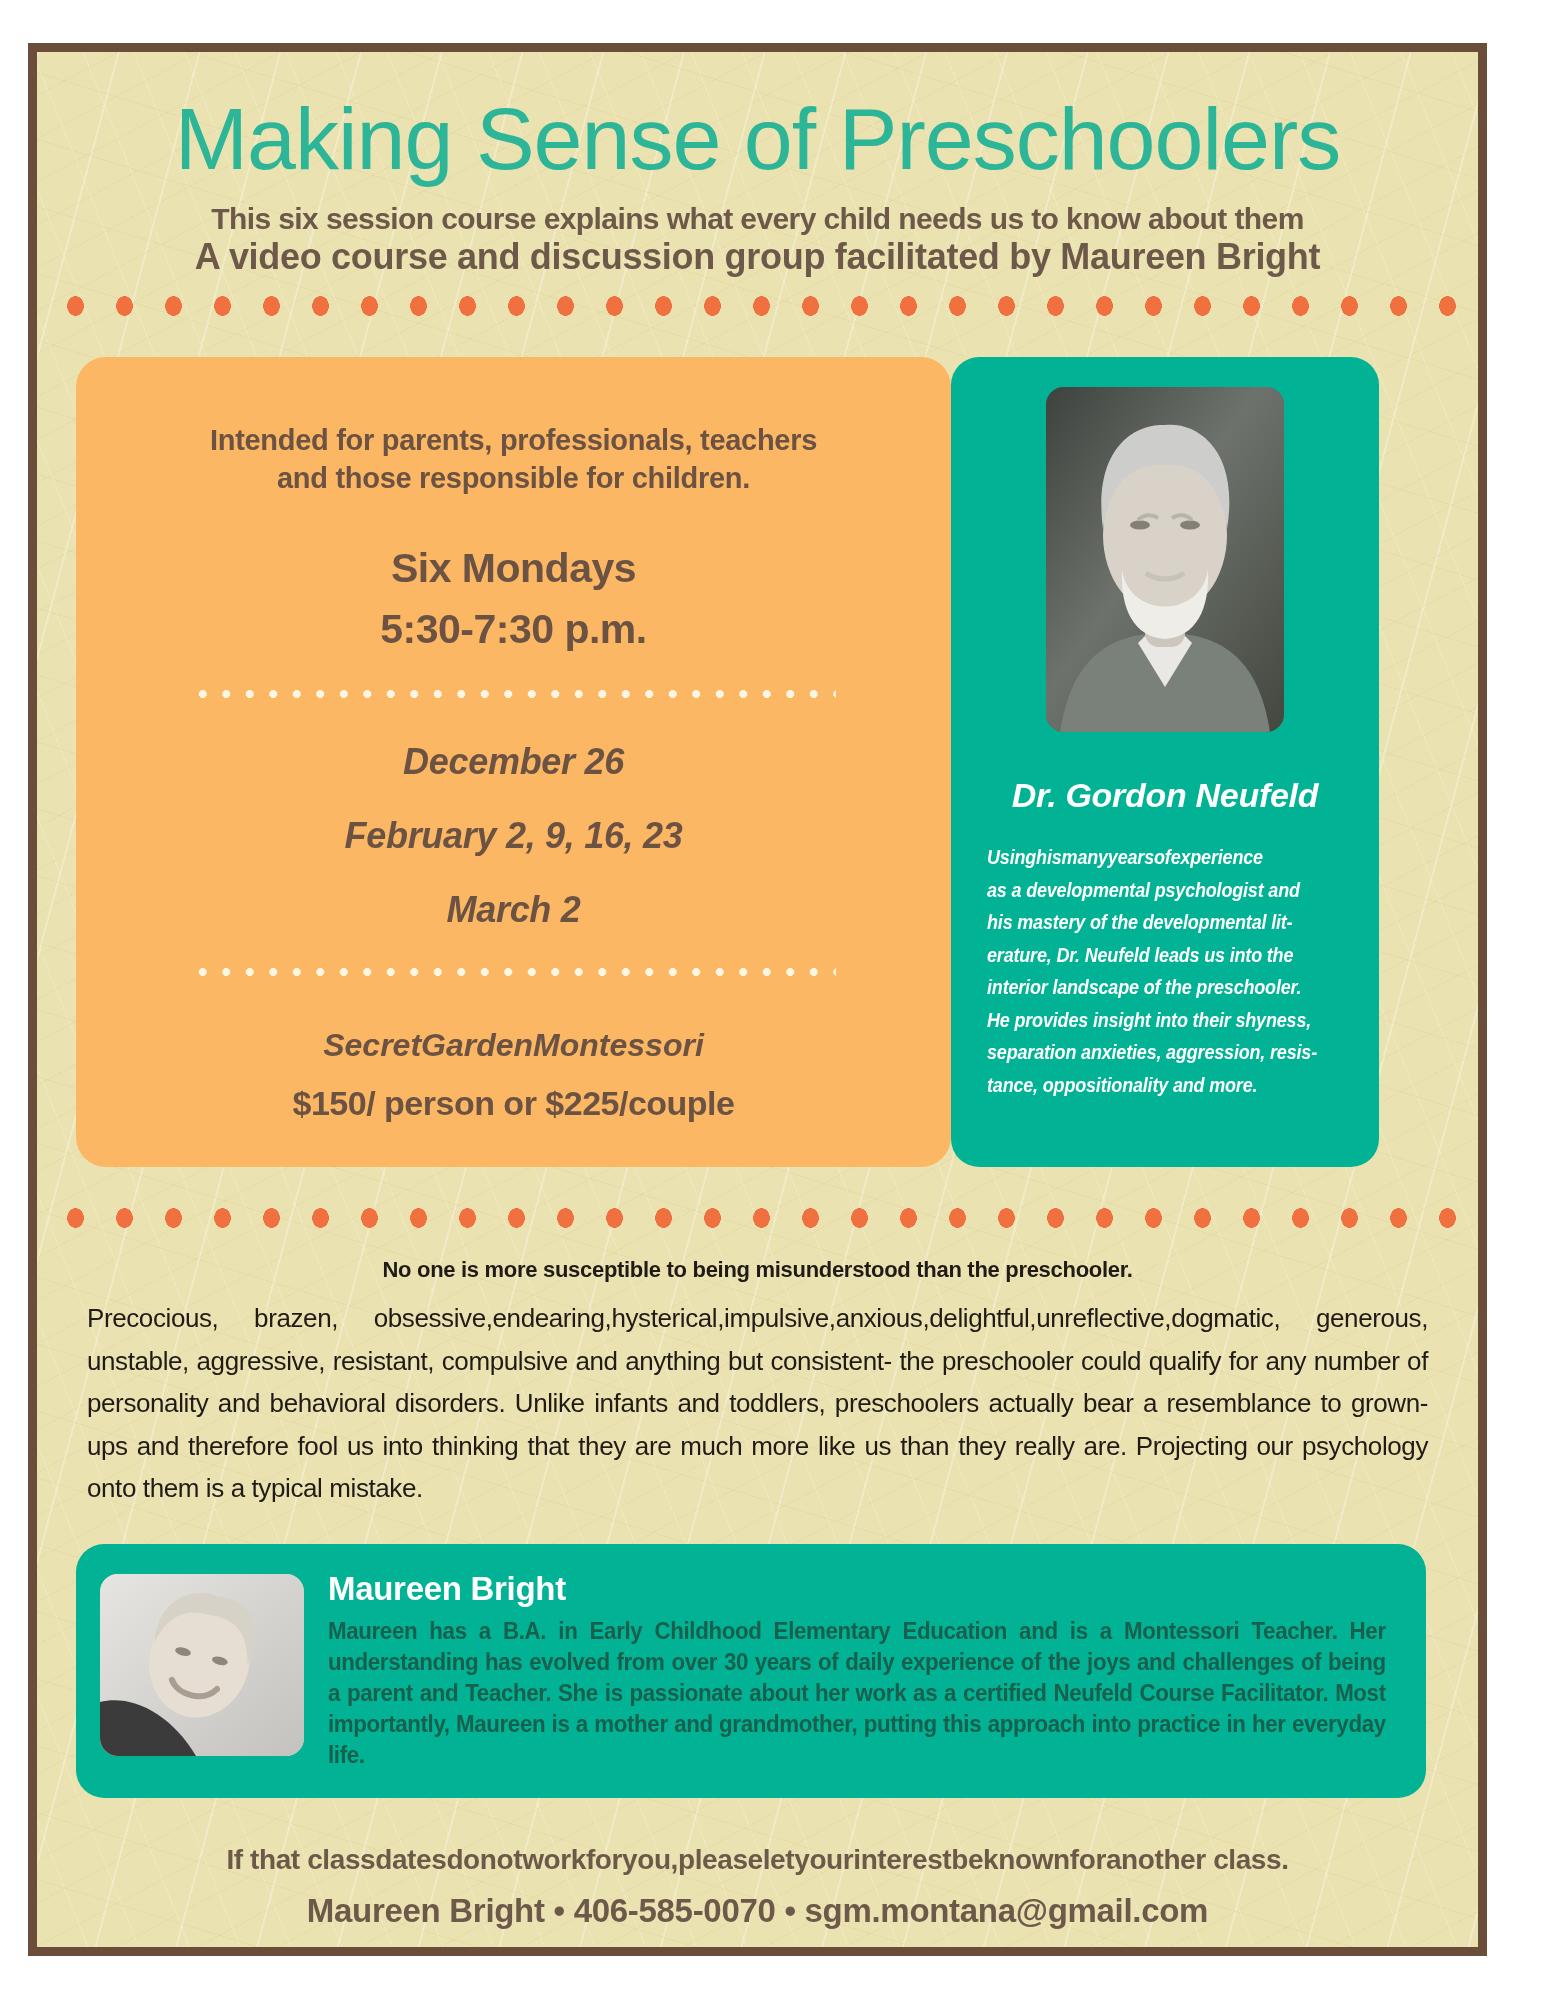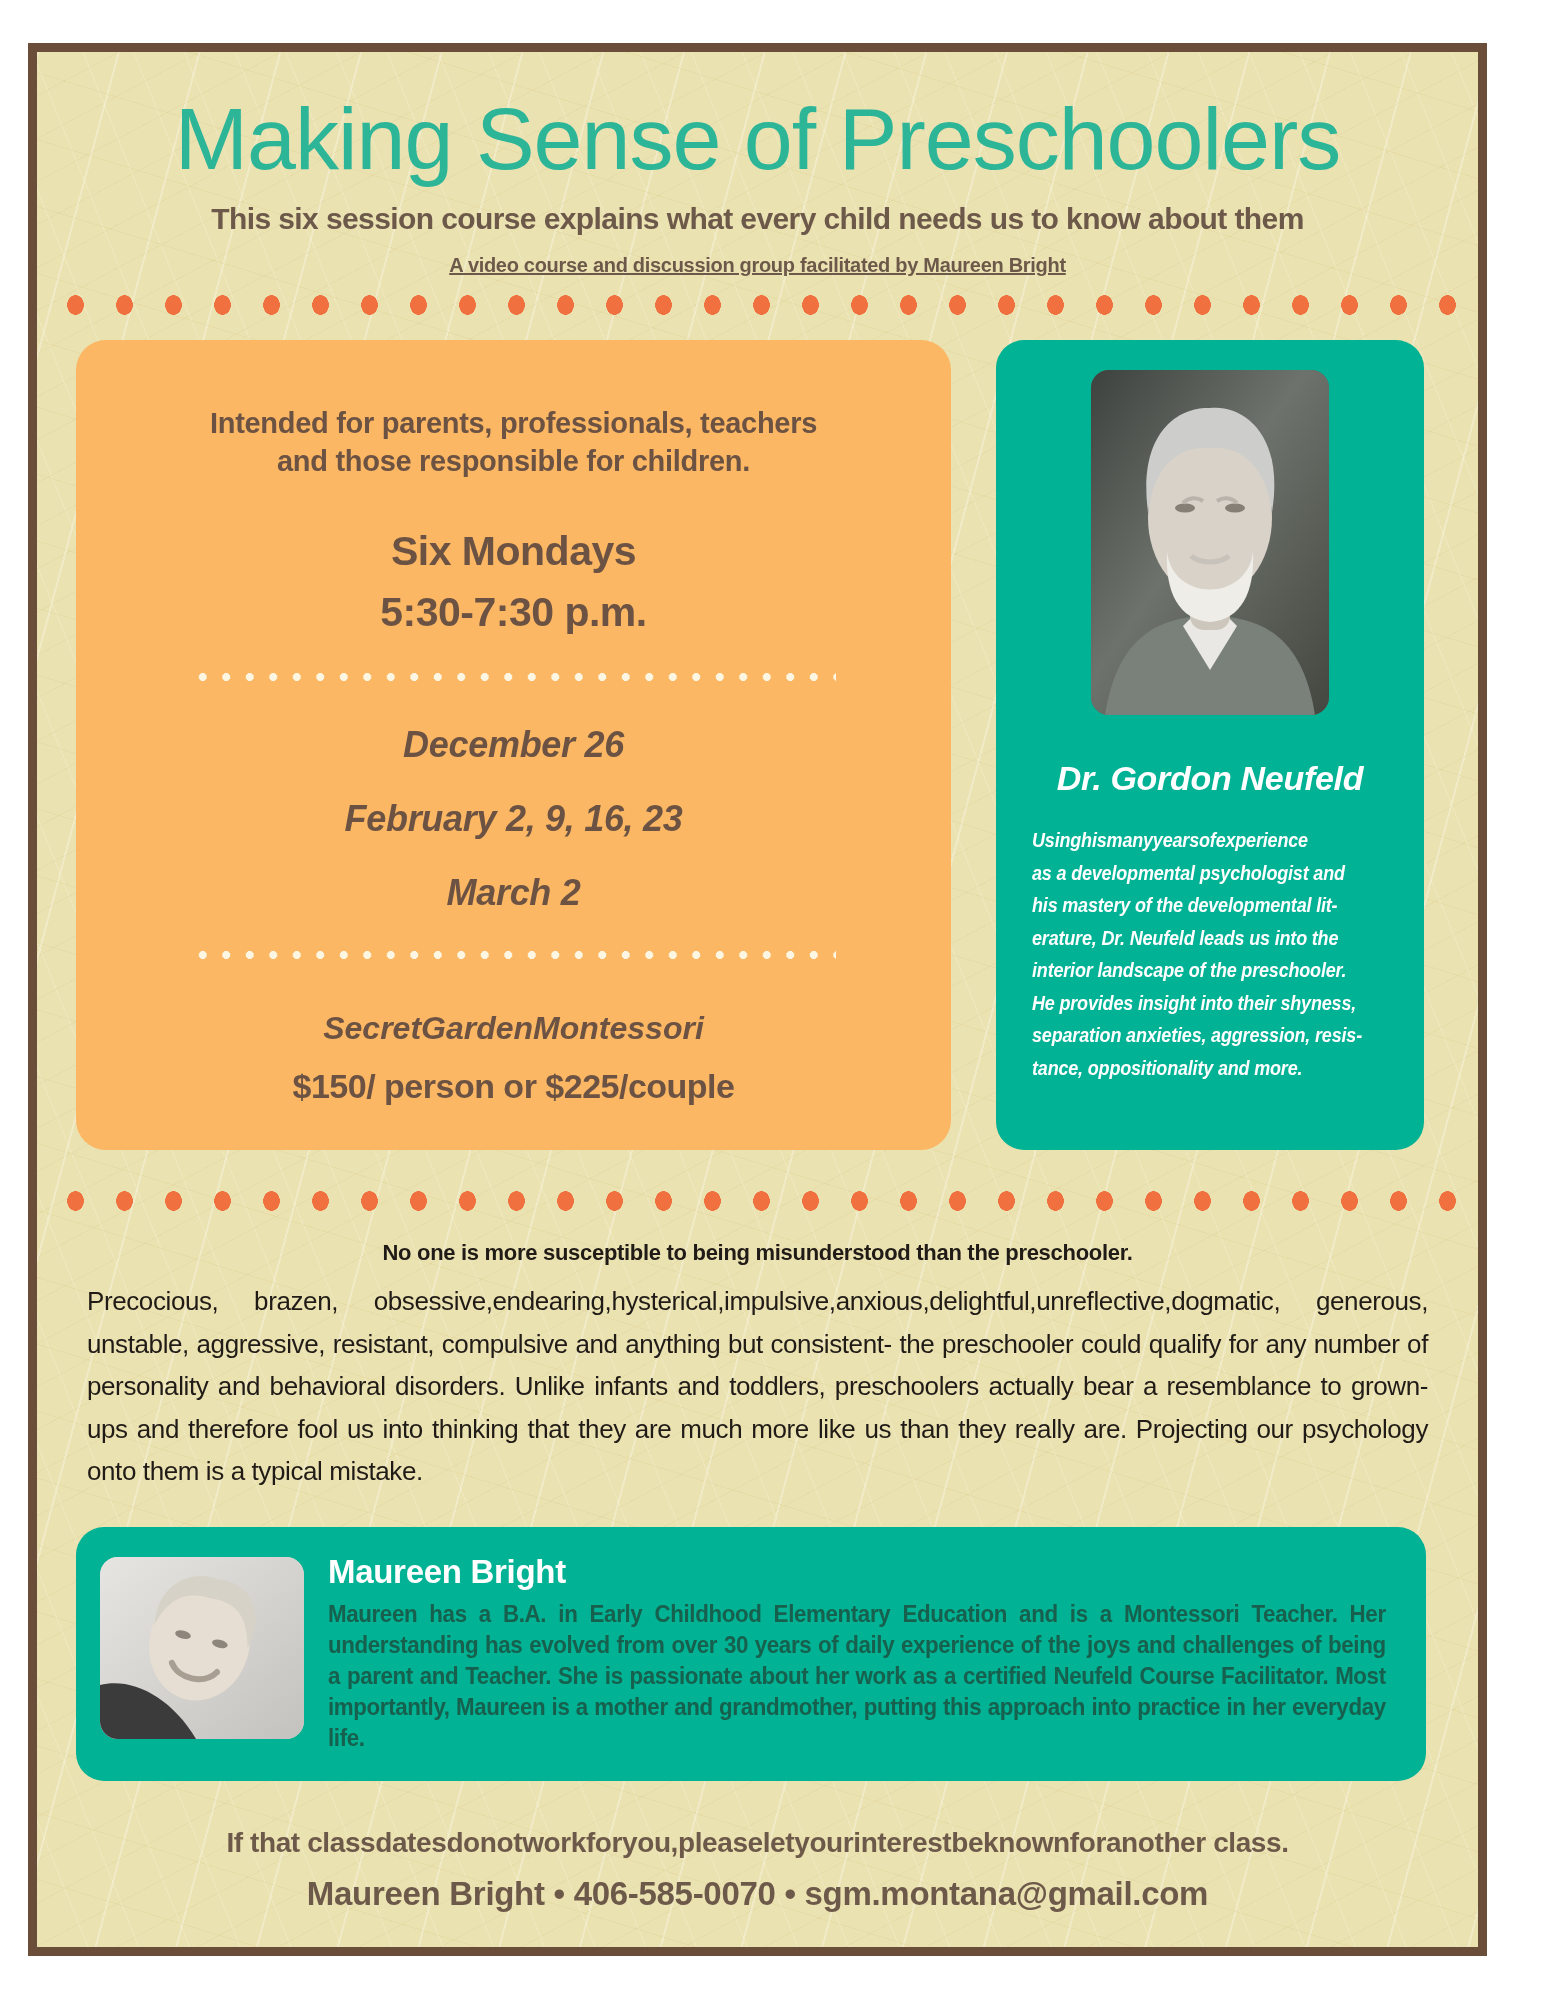--- a/index.html
+++ b/index.html
@@ -16,28 +16,28 @@
     overflow:hidden;
   }
   .header { text-align:center; }
   .title {
     margin-top:36px; font-size:88px; font-weight:400; color:#2db598; letter-spacing:-1px;
   }
   .subtitle {
     margin-top:12px; font-size:30px; font-weight:700; color:#6d5949; letter-spacing:-0.6px;
   }
   .tagline {
-    margin-top:18px; font-size:20px; font-weight:700; color:#6d5949; letter-spacing:-0.3px;text-decoration:underline;
+    font-size:36px; font-weight:700; color:#6d5949; letter-spacing:-0.3px;
   }
   .dots-divider {
     height:22px; margin:17px 14px 0 14px;
     background-image: radial-gradient(ellipse 8.5px 10px at center, #f0703f 96%, rgba(240,112,63,0) 100%);
     background-size:49px 22px; background-repeat:repeat-x; background-position:left center;
   }
-  .content-row { display:flex; margin:24px 0 0 39px; gap:45px; align-items:stretch; }
+  .content-row { display:flex; margin:40px 0 0 39px; align-items:stretch; }
 
   
   .schedule-box {
     width:875px; min-height:796px; background:#fbb763; border-radius:30px;
     color:#6b5243; text-align:center; font-weight:700; padding:64px 24px 44px 24px;
   }
   .audience { font-size:29px; line-height:38px; white-space:pre-line; letter-spacing:-0.3px; }
   .day-line { margin-top:48px; font-size:41px; letter-spacing:-0.5px; }
   .time-line { margin-top:14px; font-size:41px; letter-spacing:-0.5px; }
   .wdots {

